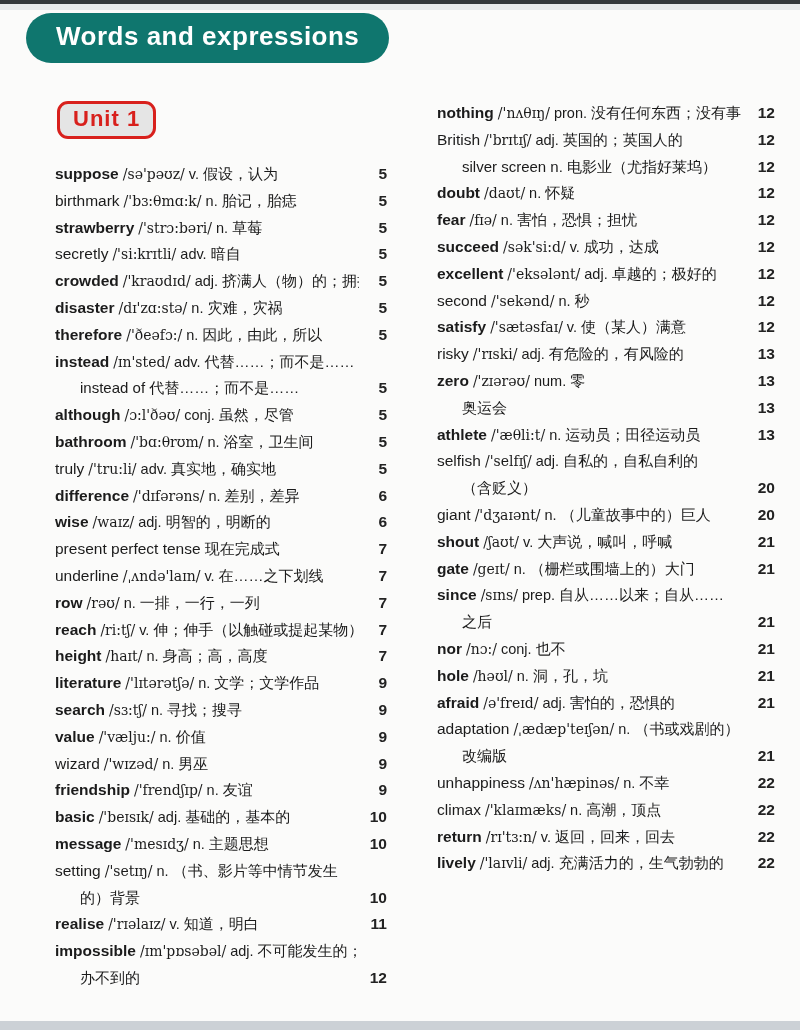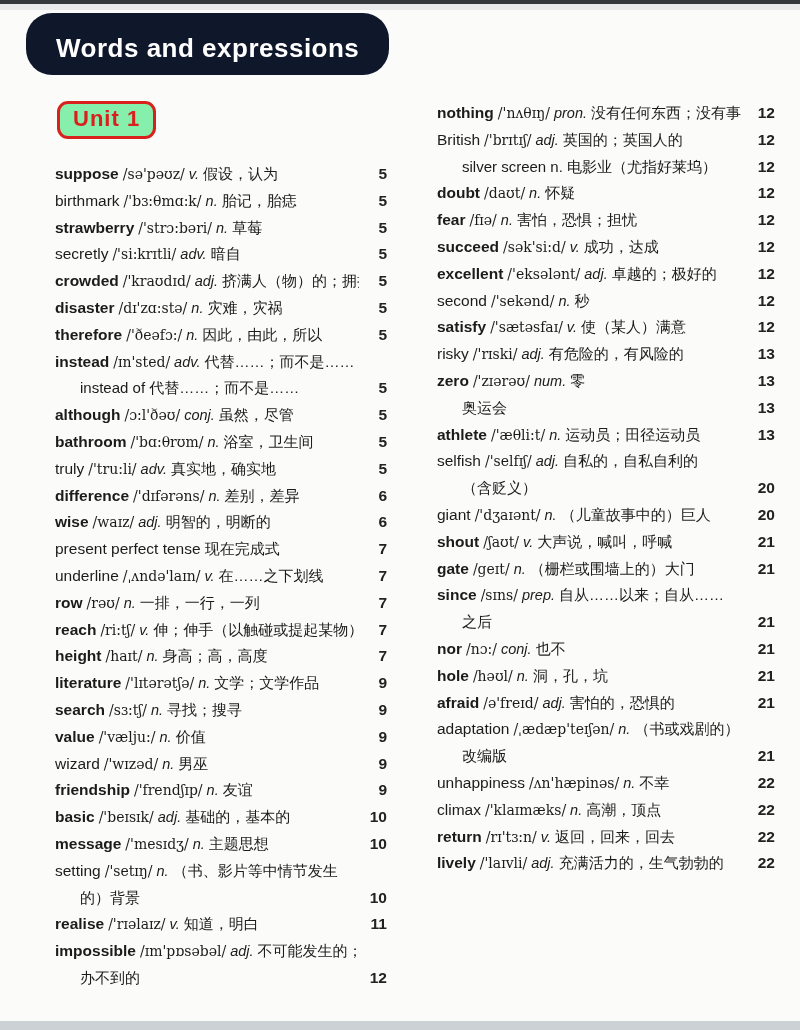--- a/index.html
+++ b/index.html
@@ -8,59 +8,59 @@
     background:#fbfbfa;
     font-family:"Liberation Sans","DejaVu Sans",sans-serif;
     color:#1b1b1b;
   }
   .top-strip{position:absolute;top:0;left:0;width:800px;height:4px;background:#35383c;}
   .top-shade{position:absolute;top:4px;left:0;width:800px;height:6px;background:#e9eaec;}
   .bottom-strip{position:absolute;bottom:0;left:0;width:800px;height:9px;background:#ccd1d6;}
 
   .banner{
     position:absolute;top:13px;left:26px;
-    background:#0f172a;color:#fff;
+    background:#0f766e;color:#fff;
     border-radius:26px;
-    padding:20px 30px 11px 30px;
+    padding:8px 30px 11px 30px;
     font-size:26px;font-weight:bold;letter-spacing:.5px;
     white-space:nowrap;
   }
 
   .col{position:absolute;top:95px;}
   .col-left{left:55px;width:332px;}
   .col-right{left:437px;width:338px;padding-top:5px;}
 
   .unit-badge-wrap{margin:6px 0 18px 2px;height:42px;}
   .col .unit-badge-wrap:not(:first-child){margin-top:28px;}
   .unit-badge{
     display:inline-block;
     border:3.5px solid #d8201c;
     border-radius:11px;
     color:#d8201c;
     font-weight:bold;
     font-size:22px;
     padding:2px 13px 4px 13px;
     letter-spacing:1px;
-    background:#86efac;
+    background:#e5e5e5;
   }
 
   .entry{margin:0;}
   .line{
     display:flex;justify-content:space-between;align-items:baseline;
     line-height:26.8px;white-space:nowrap;
   }
   .txt{flex:1 1 auto;overflow:hidden;min-width:0;}
   .pg{
     flex:0 0 auto;text-align:right;min-width:22px;margin-left:6px;
     font-size:15.5px;font-weight:bold;color:#222;
   }
   .word{font-size:15.5px;margin-right:4px;text-align:center;}
   .word.b{font-weight:bold;}
   .phon{font-family:"DejaVu Serif",serif;font-size:14px;margin-right:4px;}
-  .pos{font-style:italic;font-size:14.5px;margin-right:4px;}
+  .pos{font-size:14.5px;margin-right:4px;}
   .def{font-size:15px;}
   .line2 .txt{padding-left:25px;font-size:15px;}
 </style>
 </head>
 <body>
 
 <div class="top-strip"></div>
 <div class="top-shade"></div>
 
 <div class="banner">Words and expressions</div>

